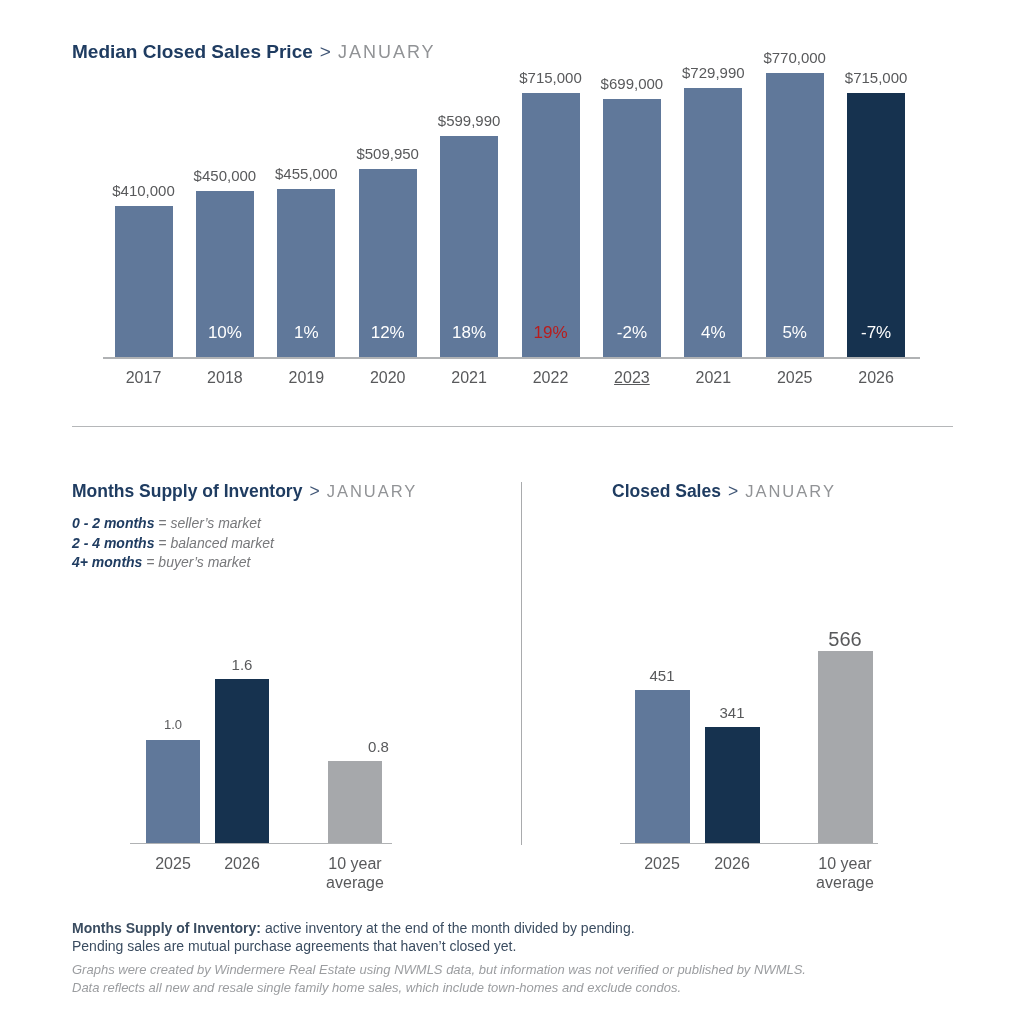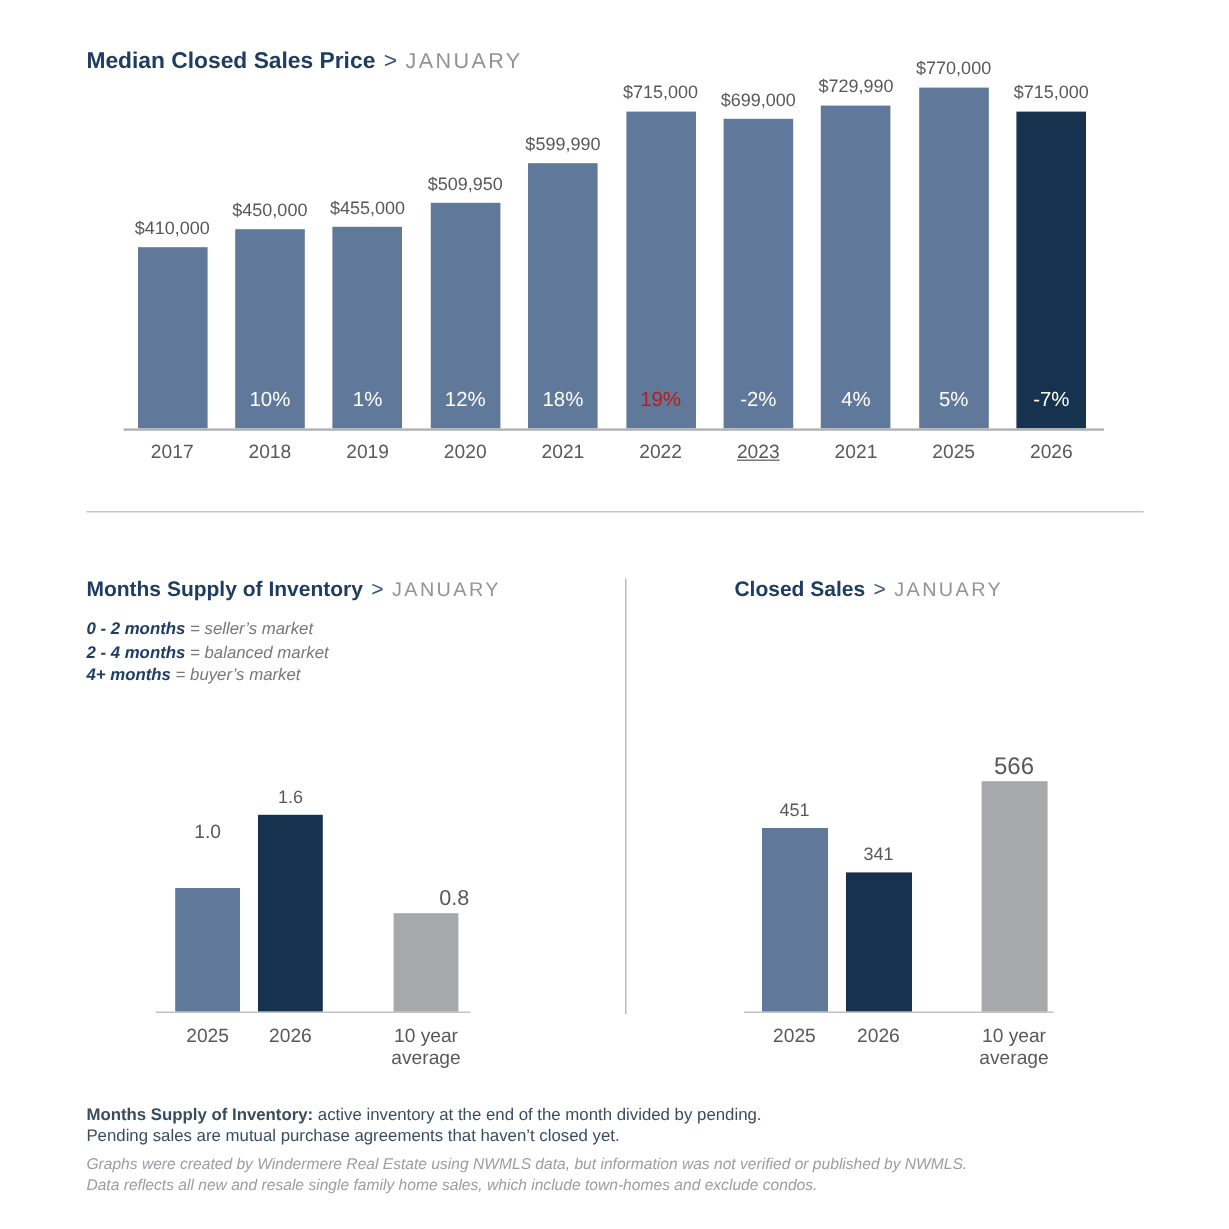--- a/index.html
+++ b/index.html
@@ -107,27 +107,27 @@
   </h2>
 
   <div id="legend">
     <div class="legend-line"><span class="lg-term">0 - 2 months</span><span class="lg-def"> <span>= seller’s market</span></span></div>
     <div class="legend-line"><span class="lg-term">2 - 4 months</span><span class="lg-def"> <span>= balanced market</span></span></div>
     <div class="legend-line"><span class="lg-term">4+ months</span><span class="lg-def"> <span>= buyer’s market</span></span></div>
   </div>
 
   <div class="plot" id="plot-supply">
       <div class="bar" style="left: 146px; top: 740px; width: 54px; height: 103px; background: rgb(96, 120, 154);"></div>
-      <div class="vlabel" style="left: 173px; top: 685px; font-size: 16px;">1.0</div>
+      <div class="vlabel" style="left: 173px; top: 717px; font-size: 13px;">1.0</div>
       <div class="xlabel" style="left: 173px; top: 854px;">2025</div>
       <div class="bar" style="left: 215px; top: 679px; width: 54px; height: 164px; background: rgb(22, 50, 79);"></div>
       <div class="vlabel" style="left: 242px; top: 656px; font-size: 15px;">1.6</div>
       <div class="xlabel" style="left: 242px; top: 854px;">2026</div>
       <div class="bar" style="left: 328px; top: 761px; width: 54px; height: 82px; background: rgb(166, 168, 171);"></div>
-      <div class="vlabel" style="left: 355px; top: 738px; font-size: 18px; padding-left: 47px;">0.8</div>
+      <div class="vlabel" style="left: 355px; top: 738px; font-size: 15px; padding-left: 47px;">0.8</div>
       <div class="xlabel" style="left: 355px; top: 854px;">10 year average</div>
     </div>
   <div class="axis" id="axis-supply"></div>
 
   <h2 class="chart-title" id="title-closed">
     <span class="title-main">Closed Sales</span><span class="title-sep">&gt;</span><span class="title-sub">JANUARY</span>
   </h2>
 
   <div class="plot" id="plot-closed">
       <div class="bar" style="left: 634.5px; top: 690px; width: 55px; height: 153px; background: rgb(96, 120, 154);"></div>

